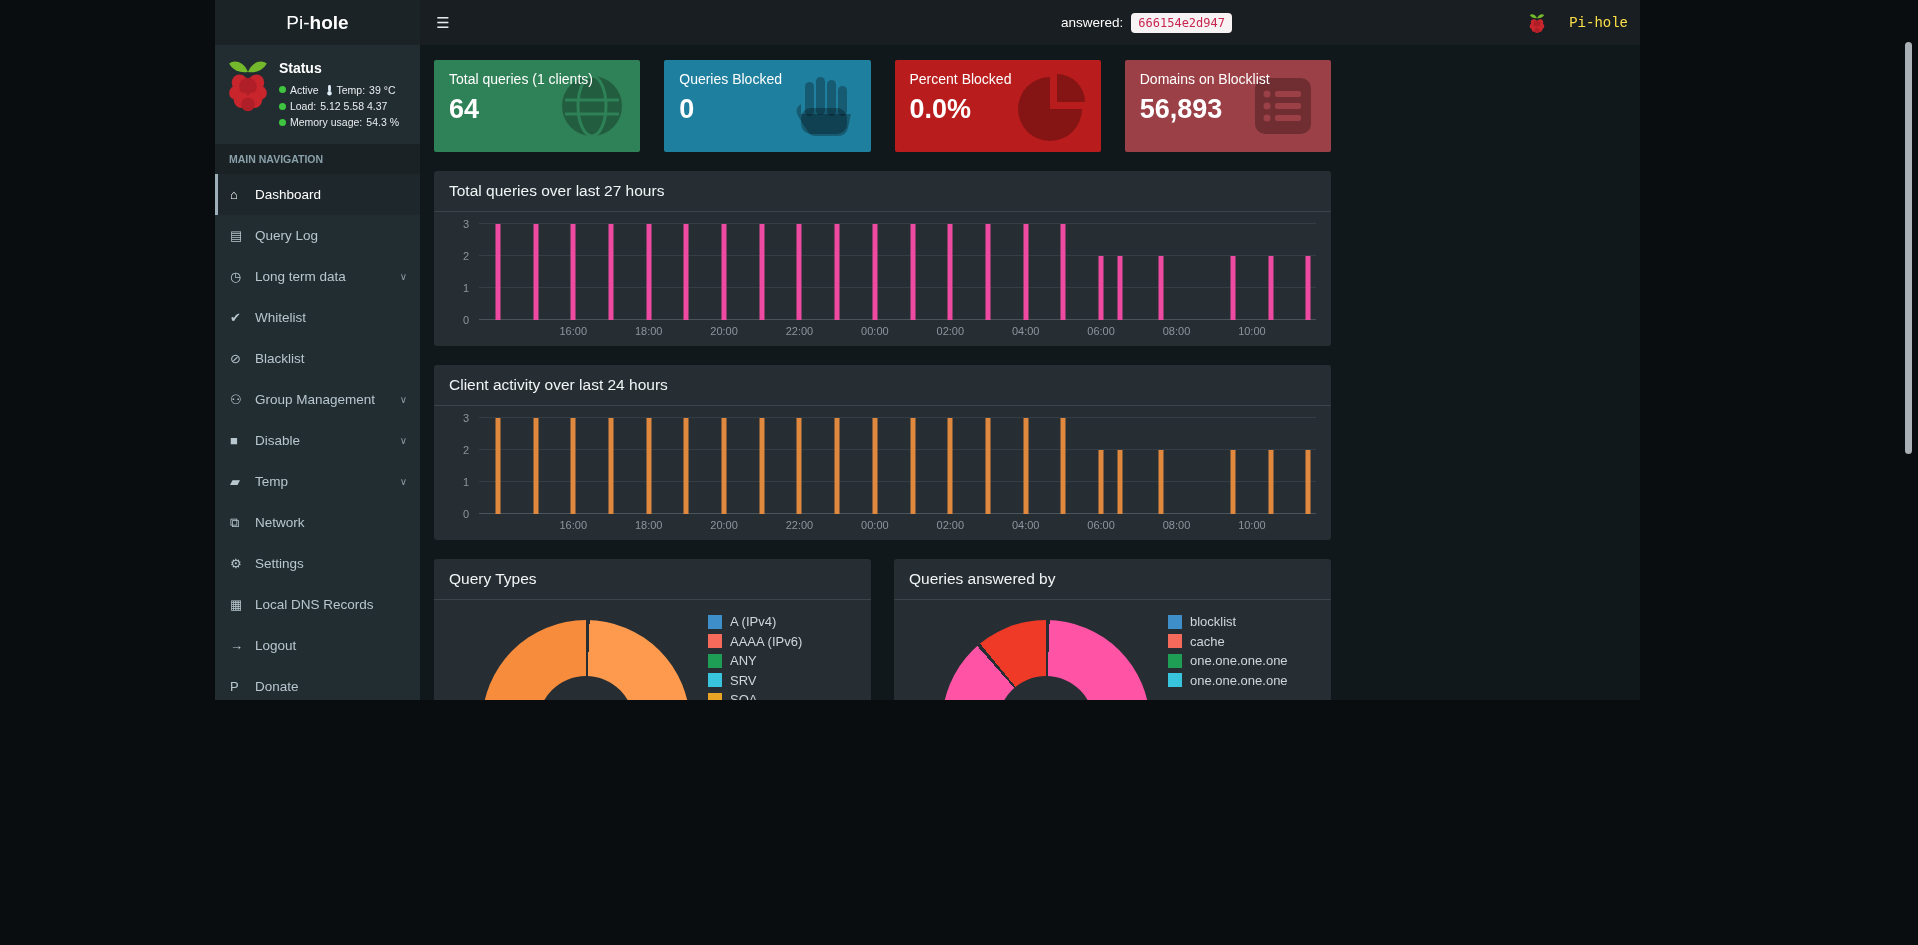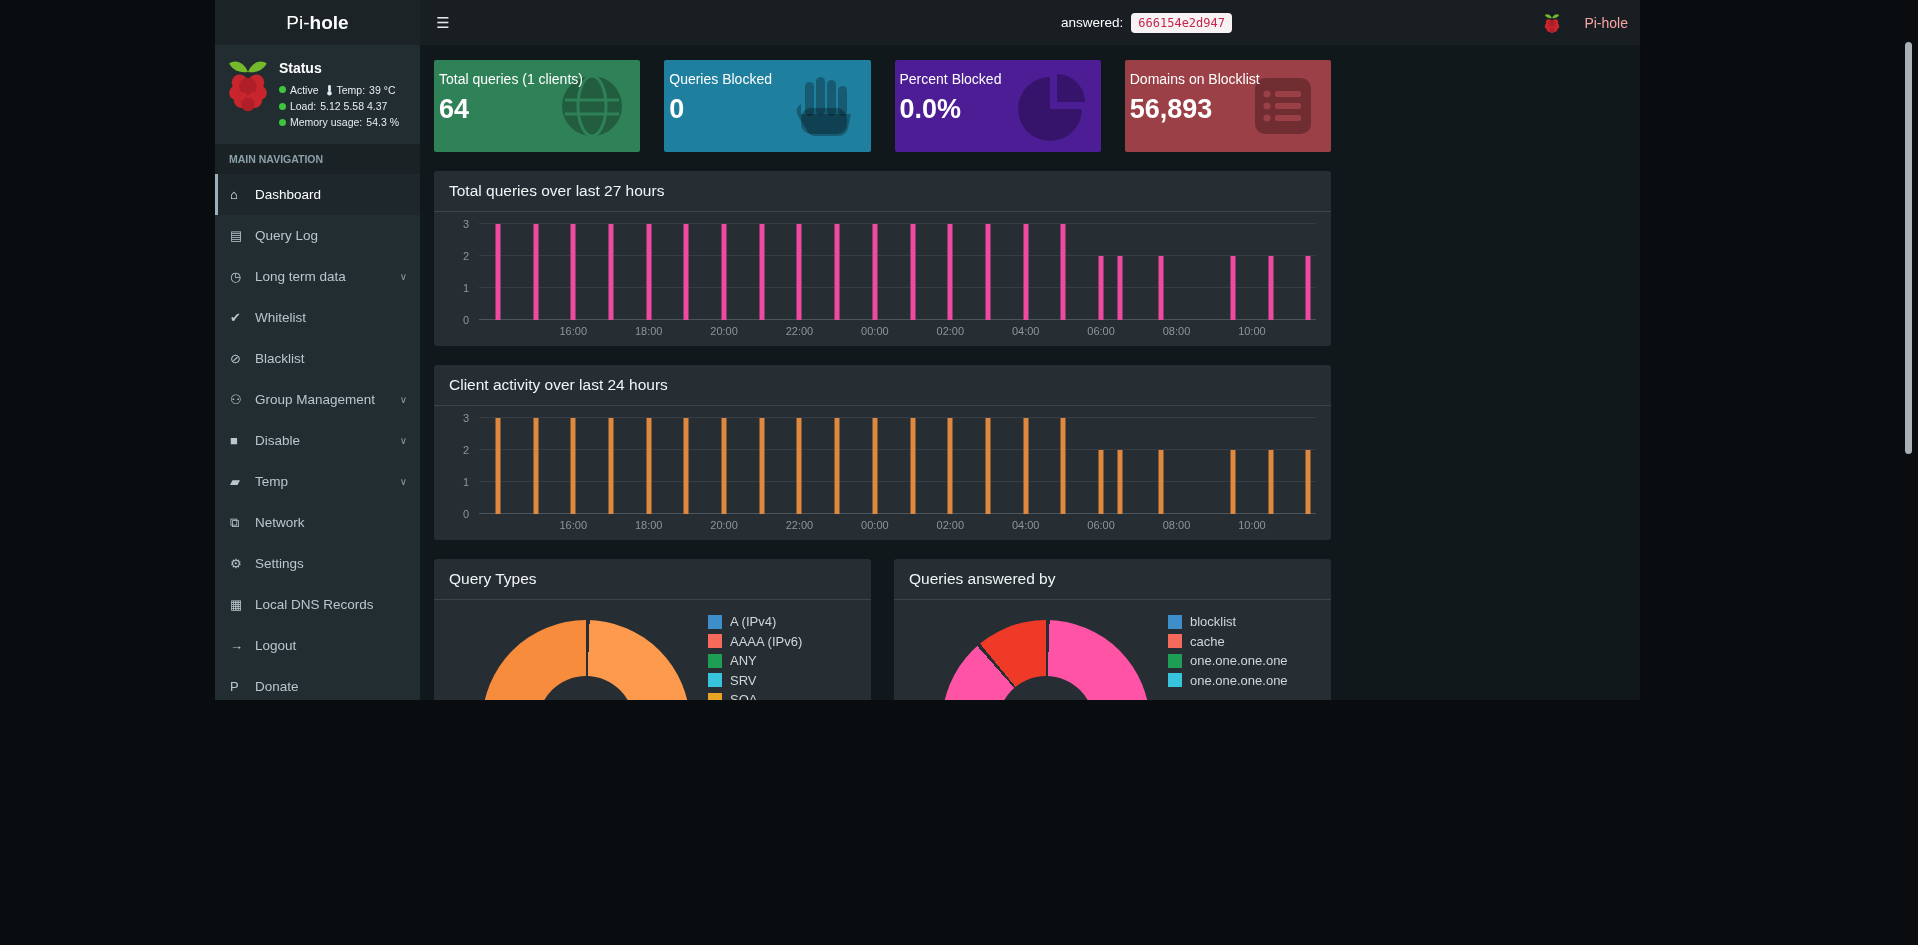--- a/index.html
+++ b/index.html
@@ -13,21 +13,21 @@
          align-items:center;justify-content:center;cursor:pointer;text-decoration:none;}
   .brand .suffix{font-weight:bold;}
   .nav-rest{flex:1;position:relative;background:#181e22;}
   .hamburger{position:absolute;left:0;top:0;width:46px;height:45px;display:flex;align-items:center;
              justify-content:center;color:#e4e8ea;font-size:15px;cursor:pointer;}
   .hostname-wrap{position:absolute;right:408px;top:0;height:45px;display:flex;align-items:center;gap:8px;
                  color:#fff;font-size:13.5px;}
   .hostname-badge{background:#f7f3f4;color:#c7254e;font-family:"DejaVu Sans Mono","Liberation Mono",monospace;
                   font-size:12px;padding:3px 7px;border-radius:4px;}
   .brand-right{position:absolute;right:12px;top:0;height:45px;display:flex;align-items:center;gap:24px;
-               color:#fca5a5;font-size:14px;cursor:pointer;text-decoration:none;}
+               color:#fde047;font-size:14px;cursor:pointer;text-decoration:none;font-family:Liberation Mono, monospace;}
 
   
   .sidebar{position:absolute;left:0;top:45px;width:205px;bottom:0;background:#222d32;}
   .user-panel{display:flex;gap:10px;padding:12px 21px 13px 12px;}
   .status-info{color:#e9edef;font-size:10.5px;line-height:1.35;}
   .status-title{font-size:14px;font-weight:bold;margin:2px 0 5px;color:#fff;}
   .status-line{display:flex;align-items:center;gap:4px;margin-top:2px;white-space:nowrap;}
   .dot{width:7px;height:7px;border-radius:50%;background:#3fc43f;flex:none;}
   .thermo{margin-left:3px;}
   .nav-header{background:#1a2226;color:#8aa0a8;font-size:10.5px;font-weight:bold;padding:9px 14px;margin-top:2px;}
@@ -37,21 +37,21 @@
   .menu-item .mi-icon{width:25px;font-size:13px;flex:none;}
   .menu-item.active{background:#1e272b;color:#fff;border-left-color:#9db0b9;}
   .menu-item .chevron{position:absolute;right:13px;font-size:10px;color:#8a989f;}
 
   
   .content{position:absolute;left:205px;top:45px;right:0;bottom:0;background:#11181c;
            padding:15px 0 0 14px;overflow:hidden;}
   .inner{width:897px;}
 
   .cards-row{display:flex;gap:24px;margin-bottom:19px;}
-  .small-box{flex:1;height:92px;border-radius:2px;position:relative;color:#fff;padding:11px 5px;
+  .small-box{flex:1;height:92px;border-radius:2px;position:relative;color:#fff;padding:11px 15px;
              overflow:hidden;cursor:pointer;}
   .sb-title{font-size:14px;position:relative;z-index:2;}
   .sb-value{font-size:27px;font-weight:bold;margin-top:7px;position:relative;z-index:2;}
   .sb-icon{position:absolute;right:12px;top:10px;width:72px;height:72px;z-index:1;}
 
   .panel{background:#262e34;border-radius:3px;margin-bottom:19px;}
   .panel-header{padding:11px 15px;color:#f2f5f6;font-size:15.5px;border-bottom:1px solid #3b444b;}
   .panel-body{padding:12px 15px 8px;}
 
   .chart{display:flex;}
@@ -234,21 +234,21 @@
                 <g fill="rgba(0,0,0,0.28)">
                   <rect x="18" y="12" width="9" height="34" rx="4.5"></rect>
                   <rect x="29" y="7" width="9" height="38" rx="4.5"></rect>
                   <rect x="40" y="10" width="9" height="36" rx="4.5"></rect>
                   <rect x="51" y="16" width="9" height="30" rx="4.5"></rect>
                   <path d="M14 34 q-7 4 -3 12 l10 16 q2 4 8 4 h22 q8 0 10 -8 l3 -14 h-50 z"></path>
                   <rect x="14" y="38" width="46" height="26" rx="10"></rect>
                 </g>
               </svg></span>
           </a>
-          <a class="small-box" style="background: #4c1d95; --card: #9c7d25;">
+          <a class="small-box" style="background: #b91c1c; --card: #9c7d25;">
             <div class="sb-title">Percent Blocked</div>
             <div class="sb-value">0.0%</div>
             <span class="sb-icon"><svg viewBox="0 0 72 72">
                 <g fill="rgba(0,0,0,0.28)">
                   <path d="M33 39 L33 7 A32 32 0 1 0 65 39 Z"></path>
                   <path d="M40 32 L40 4 A28 28 0 0 1 68 32 Z"></path>
                 </g>
               </svg></span>
           </a>
           <a class="small-box" style="background: rgb(155, 64, 71); --card: #9b4047;">

